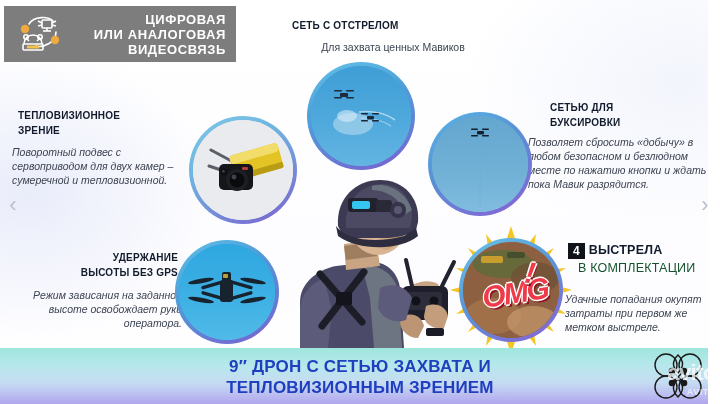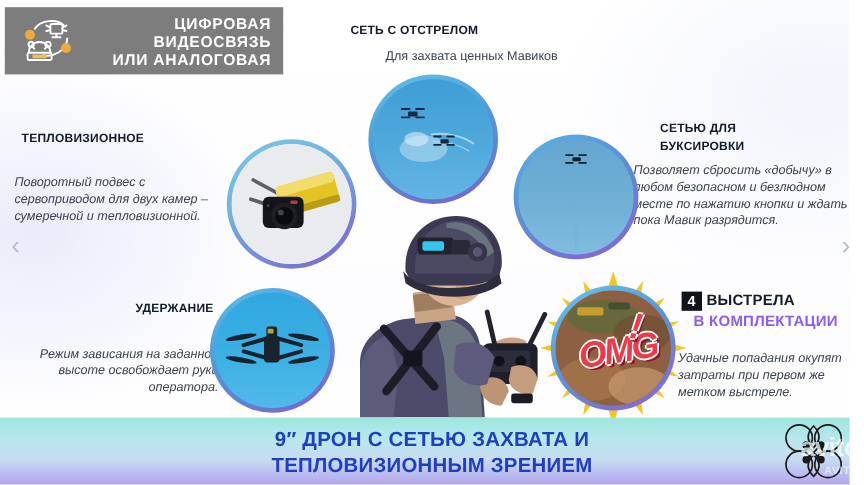--- a/index.html
+++ b/index.html
@@ -124,22 +124,22 @@
     font-size: 12.5px;
     font-weight: 700;
     color: #121b2b;
     line-height: 15px;
     vertical-align: top;
     letter-spacing: 0.2px;
   }
   #shots-title-2 {
     display: block;
     font-size: 12.5px;
-    font-weight: 700;
-    color: #8b5cf6;
+    font-weight: 400;
+    color: #14532d;
     line-height: 15px;
     margin-left: 10px;
     letter-spacing: 0.2px;
   }
   #shots-body { left: 565px; top: 292px; width: 150px; text-align: left; }
 
   
   .bubble {
     position: absolute;
     border-radius: 50%;
@@ -324,22 +324,22 @@
           <circle cx="28" cy="25" r="2.2"></circle>
         </g>
         <rect x="15" y="33.5" width="12" height="3" fill="#f2c24a" stroke="none"></rect>
 
         <circle cx="13" cy="17" r="4.2" fill="#f0a93c" stroke="none"></circle>
         <circle cx="43" cy="28" r="4.2" fill="#f0a93c" stroke="none"></circle>
       </svg>
     </div>
     <div class="badge-text">
       <div>ЦИФРОВАЯ</div>
+      <div>ИЛИ АНАЛОГОВАЯ</div>
       <div>ВИДЕОСВЯЗЬ</div>
-      <div>ИЛИ АНАЛОГОВАЯ</div>
     </div>
   </div>
 
   <div class="feat-title" id="net-title">СЕТЬ С ОТСТРЕЛОМ</div>
   <div class="feat-sub" id="net-sub">Для захвата ценных Мавиков</div>
 
   <div class="bubble" id="bubble-net">
     <div class="inner">
       <svg width="100" height="100" viewBox="0 0 100 100" aria-hidden="true">
         <defs>
@@ -370,20 +370,21 @@
           <rect x="61" y="47" width="7" height="1.5" rx="0.7"></rect>
           <rect x="50" y="54" width="7" height="1.5" rx="0.7"></rect>
           <rect x="61" y="54" width="7" height="1.5" rx="0.7"></rect>
         </g>
       </svg>
     </div>
   </div>
 
   <div class="feat-title" id="thermal-title">
     <div>ТЕПЛОВИЗИОННОЕ</div>
+    <div>ЗРЕНИЕ</div>
   </div>
   <div class="feat-body" id="thermal-body">Поворотный подвес с сервоприводом для двух камер – сумеречной и тепловизионной.</div>
 
   <div class="bubble" id="bubble-thermal">
     <div class="inner">
       <svg width="104" height="104" viewBox="0 0 104 104" aria-hidden="true">
         <rect width="104" height="104" fill="#e9ebee"></rect>
 
         <g stroke="#5a5f68" stroke-width="3" stroke-linecap="round">
           <line x1="18" y1="30" x2="44" y2="44"></line>
@@ -434,20 +435,21 @@
           <rect x="50" y="12.5" width="7" height="1.5" rx="0.7"></rect>
           <rect x="39" y="19" width="7" height="1.5" rx="0.7"></rect>
           <rect x="50" y="19" width="7" height="1.5" rx="0.7"></rect>
         </g>
       </svg>
     </div>
   </div>
 
   <div class="feat-title" id="alt-title">
     <div>УДЕРЖАНИЕ</div>
+    <div>ВЫСОТЫ БЕЗ GPS</div>
   </div>
   <div class="feat-body" id="alt-body">Режим зависания на заданной высоте освобождает руки оператора.</div>
 
   <div class="bubble" id="bubble-alt">
     <div class="inner">
       <svg width="96" height="96" viewBox="0 0 96 96" aria-hidden="true">
         <defs>
           <linearGradient id="sky2" x1="0" y1="0" x2="0" y2="1">
             <stop offset="0%" stop-color="#2ea7e0"></stop>
             <stop offset="55%" stop-color="#3db0e4"></stop>

